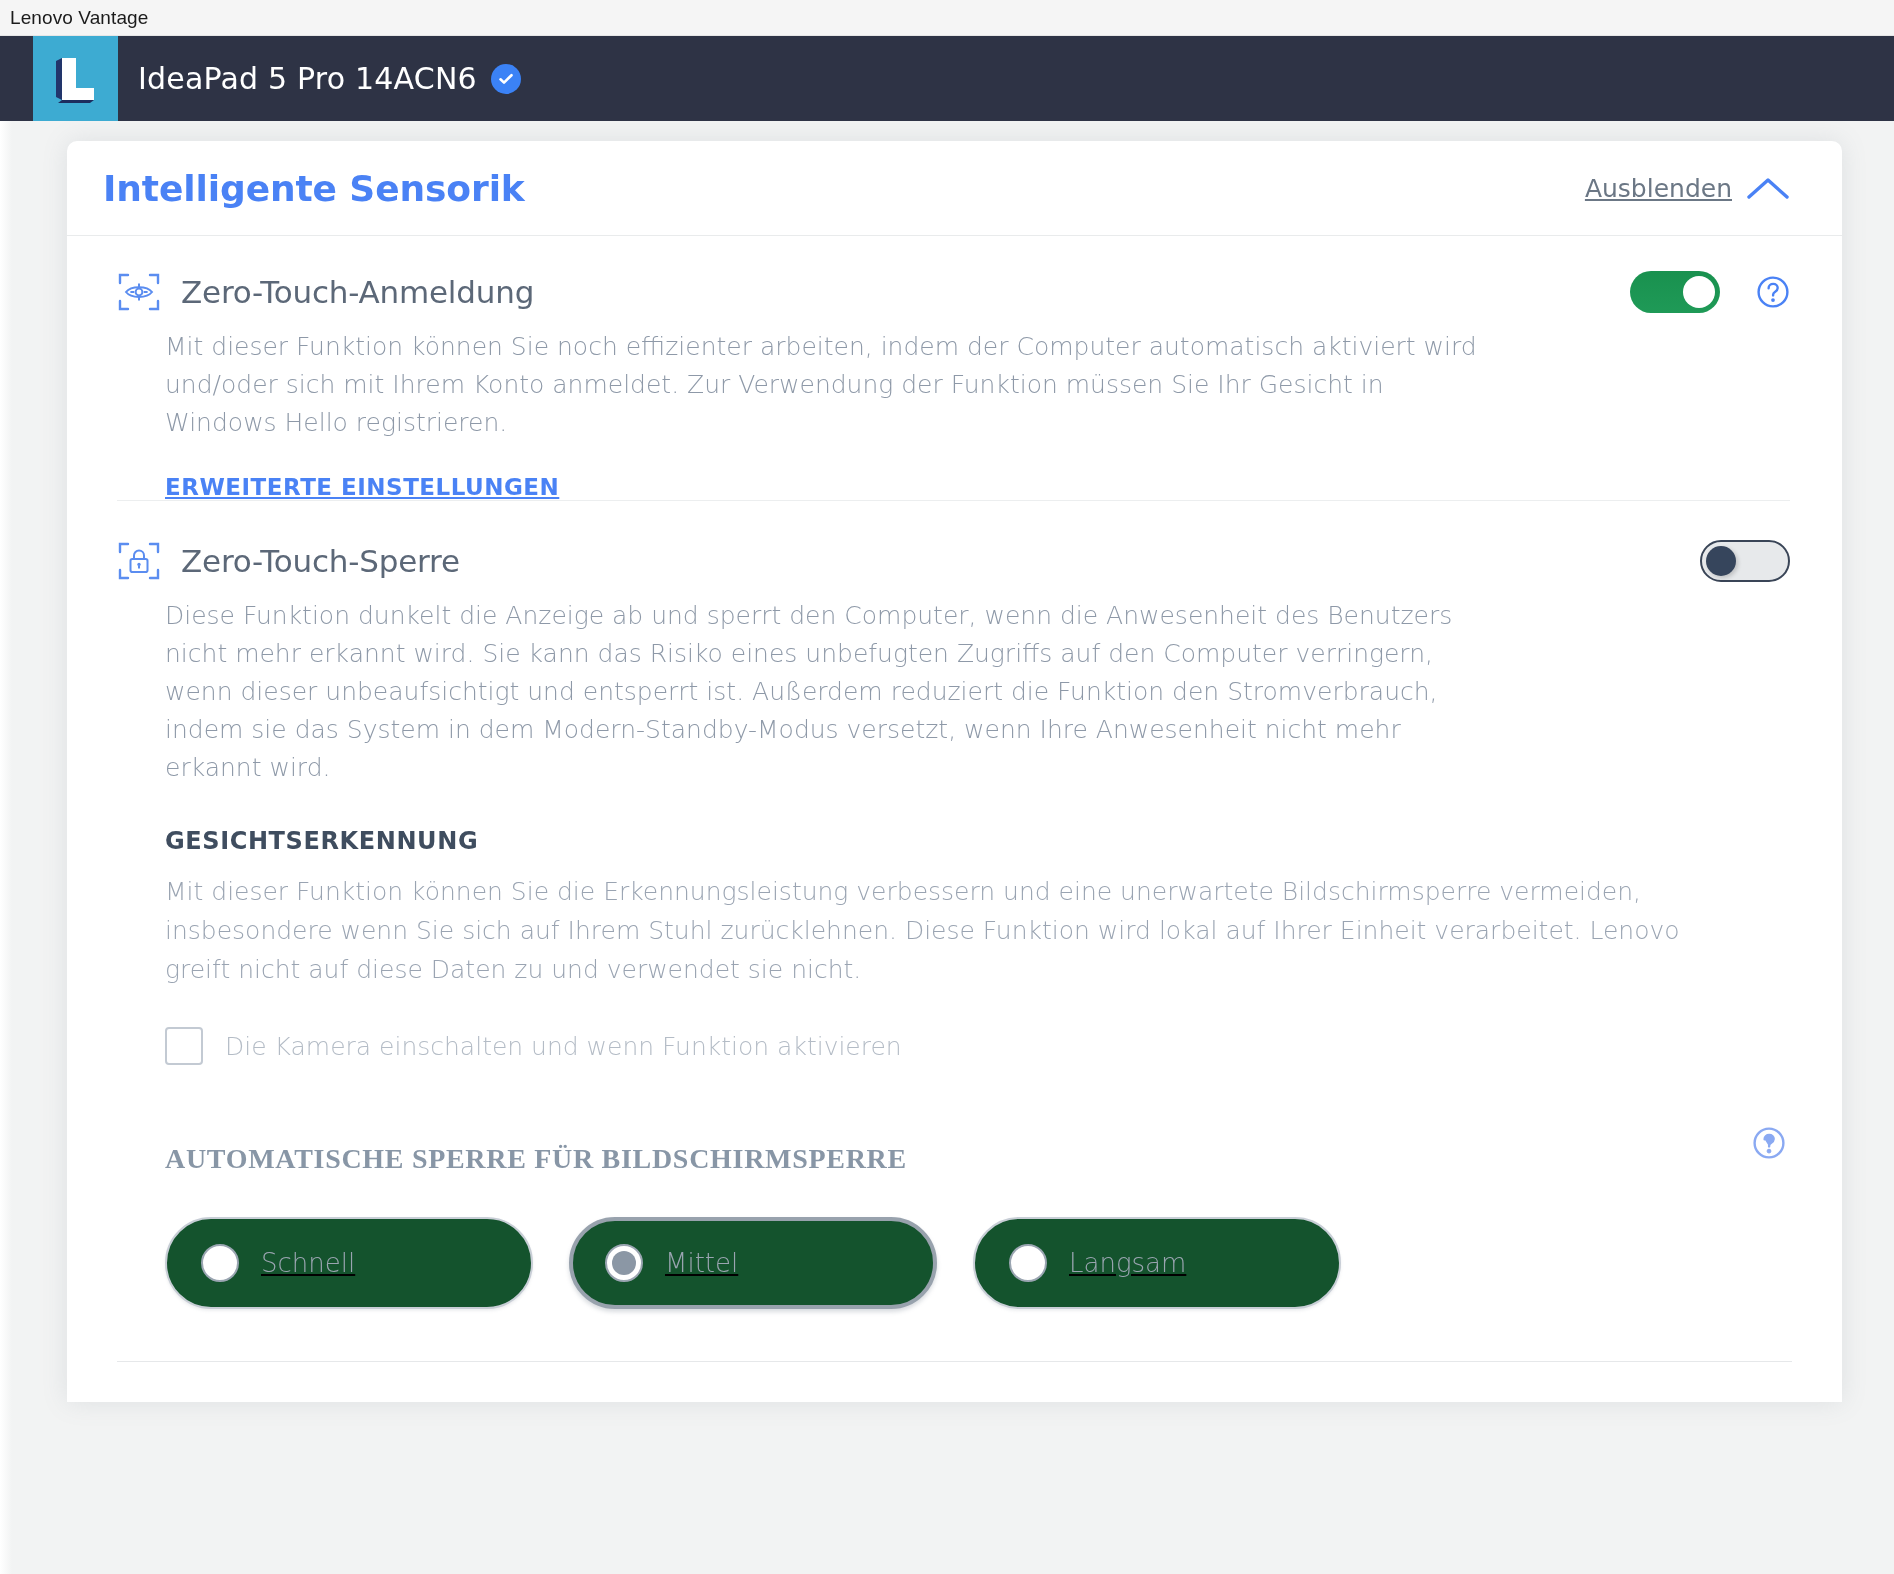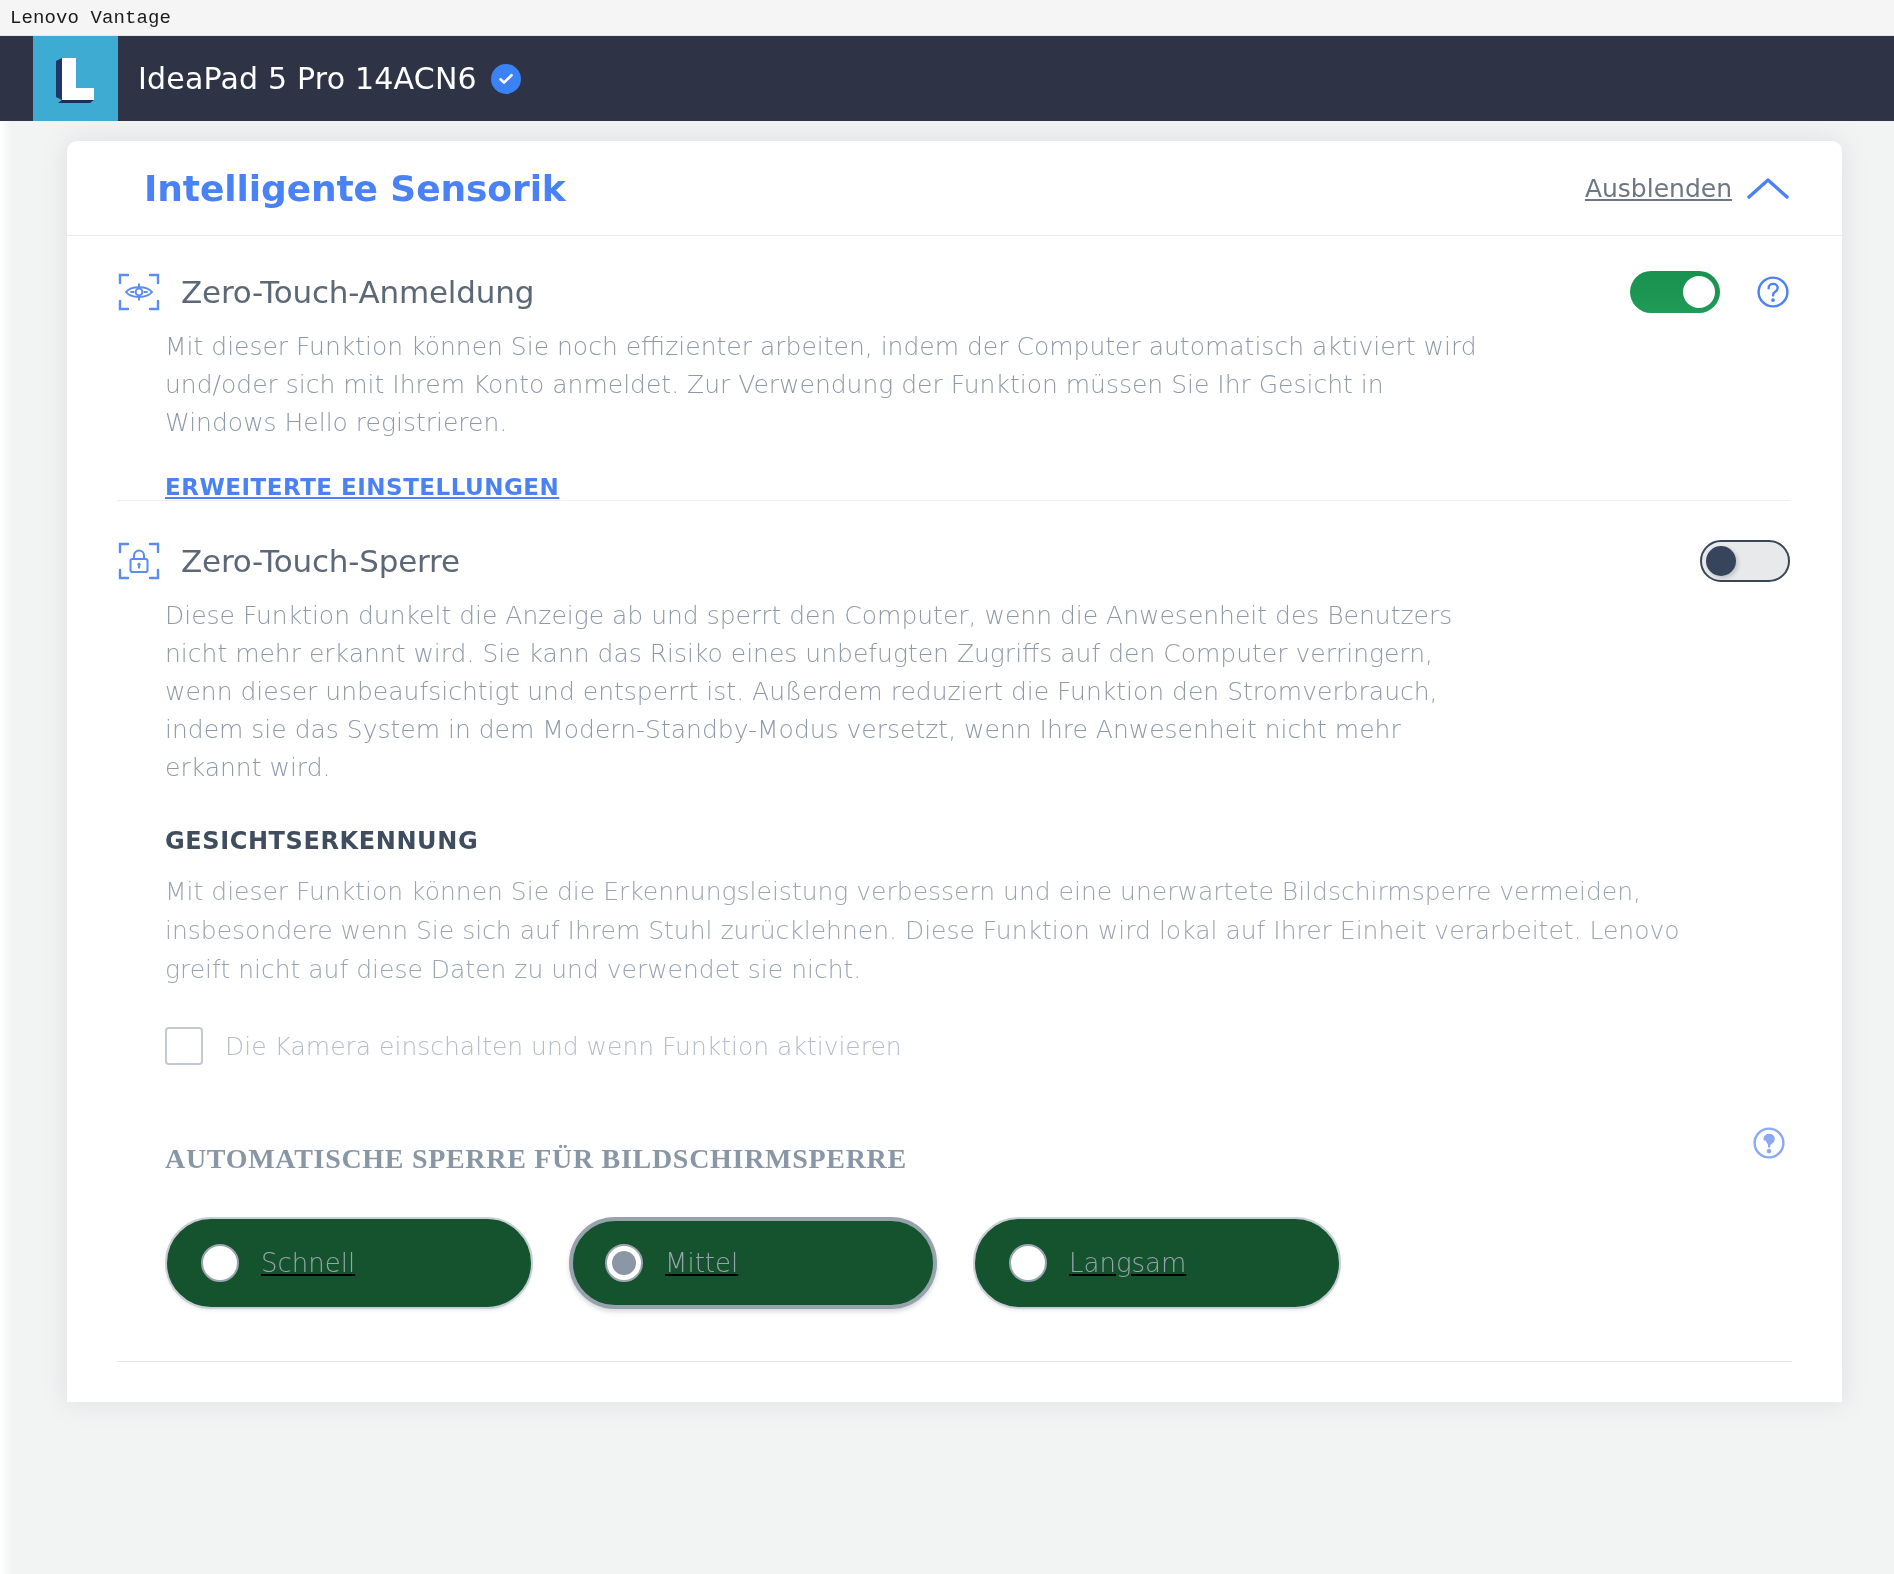--- a/index.html
+++ b/index.html
@@ -14,21 +14,21 @@
   
   .titlebar {
     height: 36px;
     background: #f5f5f5;
     display: flex; align-items: center;
     padding-left: 10px;
     border-bottom: 1px solid #e6e6e6;
   }
   .titlebar-text {
     font-size: 19px; color: #1b1b1b;
-    font-family: Liberation Mono, monospace;
+    font-family: Liberation Sans, sans-serif;
     letter-spacing: .1px;
   }
 
   
   .app-header {
     position: relative;
     height: 85px;
     background: #2e3345;
     display: flex; align-items: center; padding-left: 33px;
   }
@@ -81,21 +81,21 @@
     left: 67px; top: 20px;
     width: 1775px;
     min-height: 1260px;
     background: #ffffff;
     border-radius: 10px 10px 0 0;
     box-shadow: 0 0 26px rgba(120,130,145,.16);
   }
   .card-header {
     height: 95px;
     display: flex; align-items: center; justify-content: space-between;
-    padding: 0 52px 0 77px;
+    padding: 0 52px 0 36px;
     border-bottom: 1px solid #e9ebec;
   }
   .card-title {
     color: #4a82f5;
     font-size: 36px;
     font-weight: 700;
     font-family: "DejaVu Sans", sans-serif;
     letter-spacing: -.1px;
   }
   .collapse-btn {

